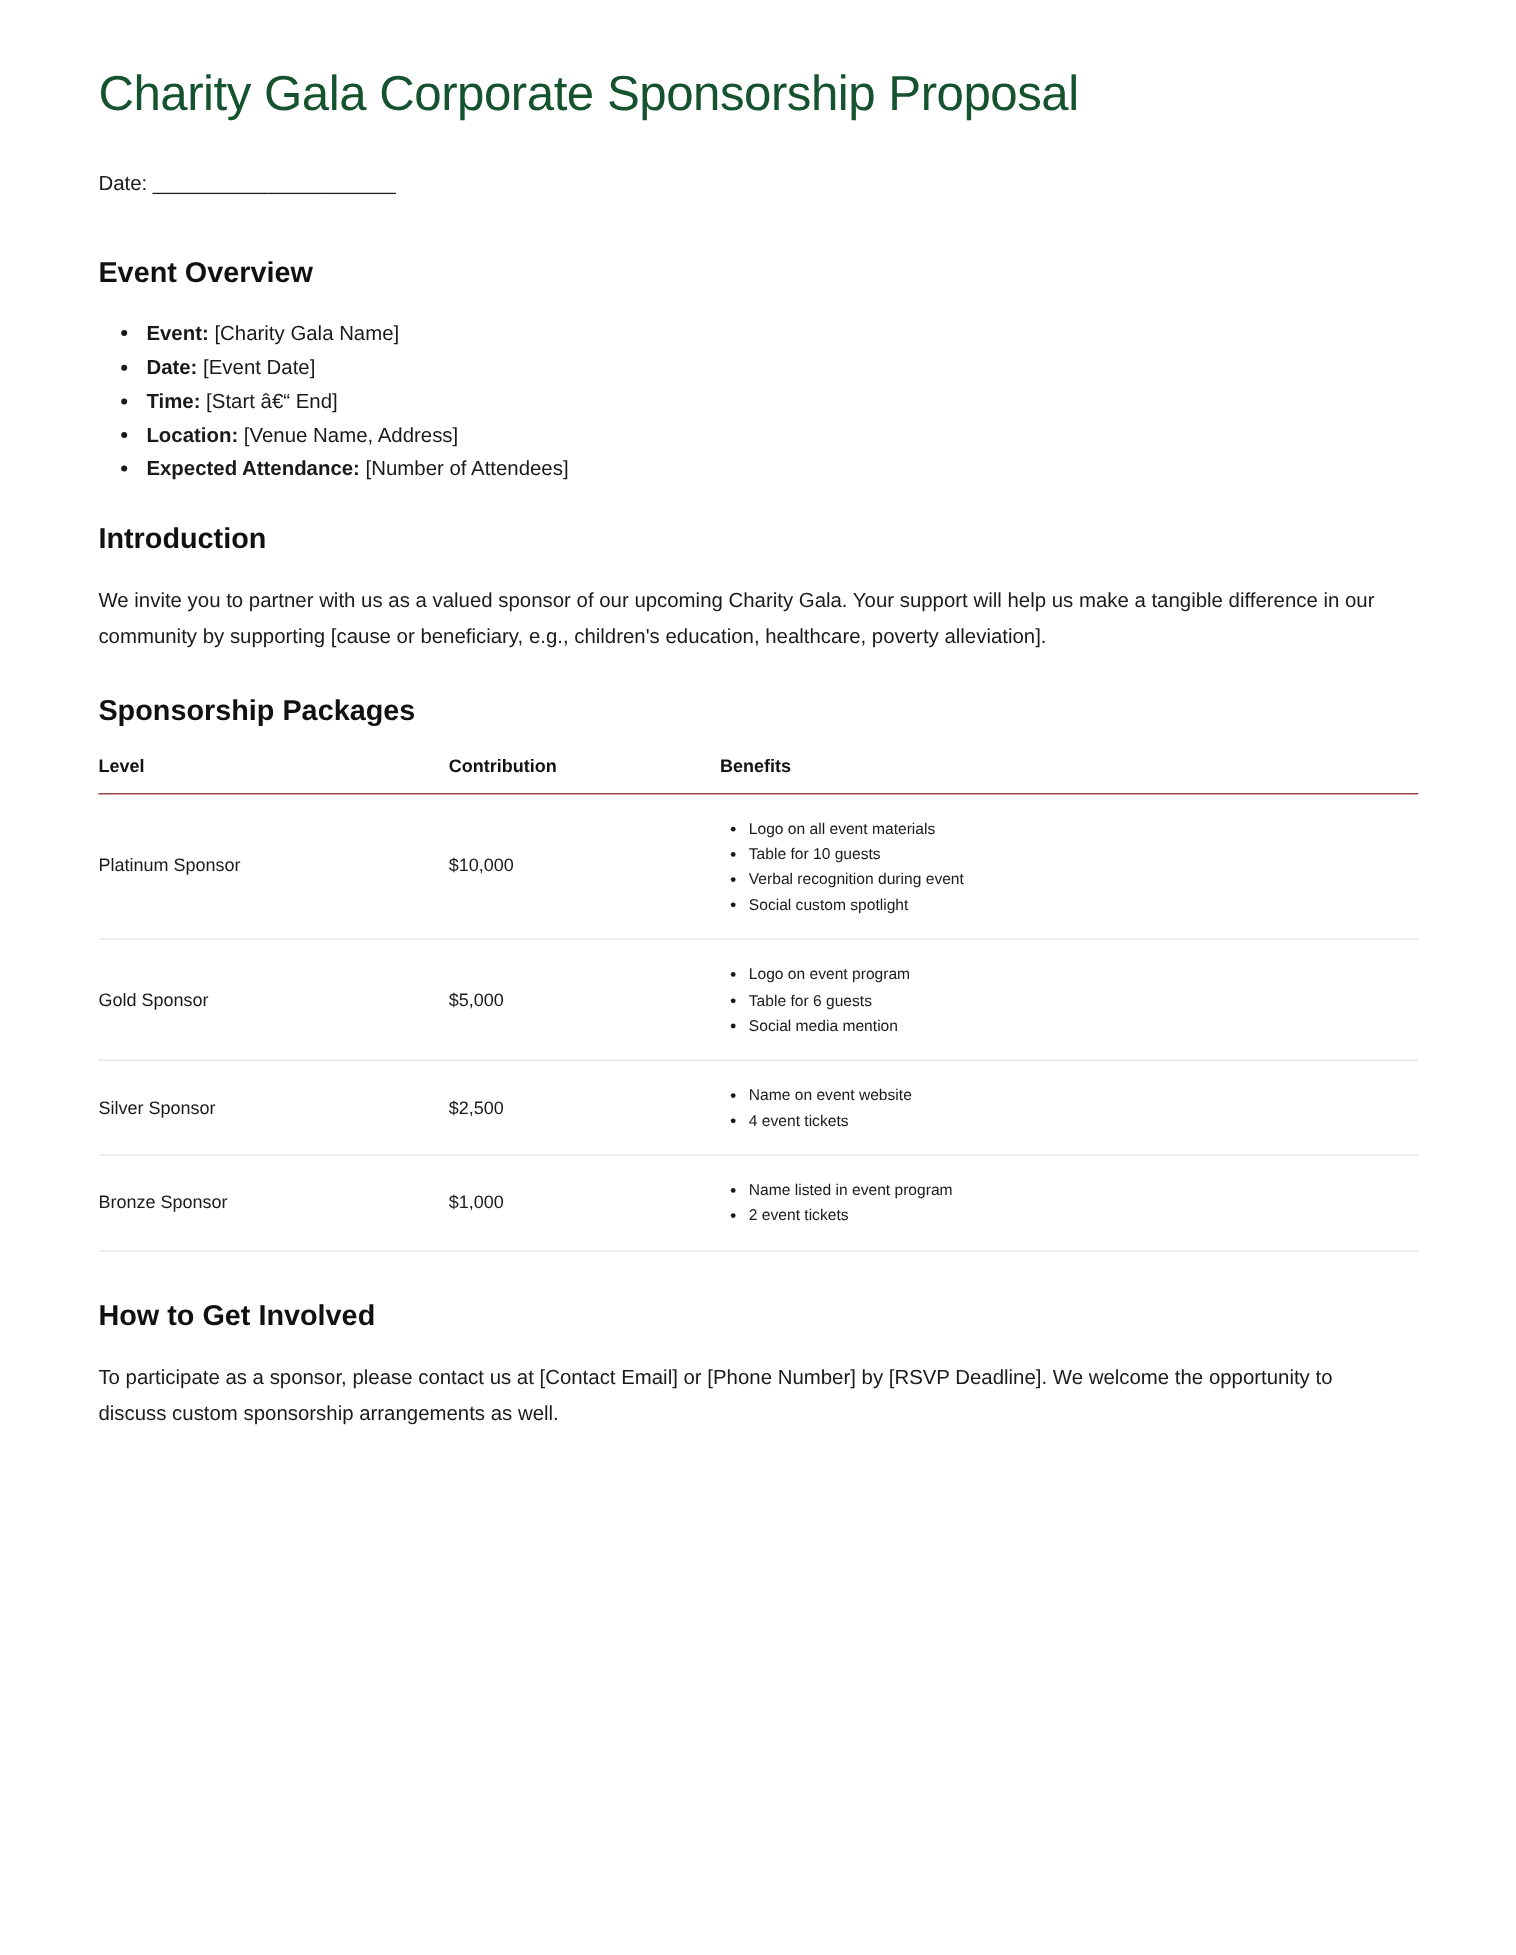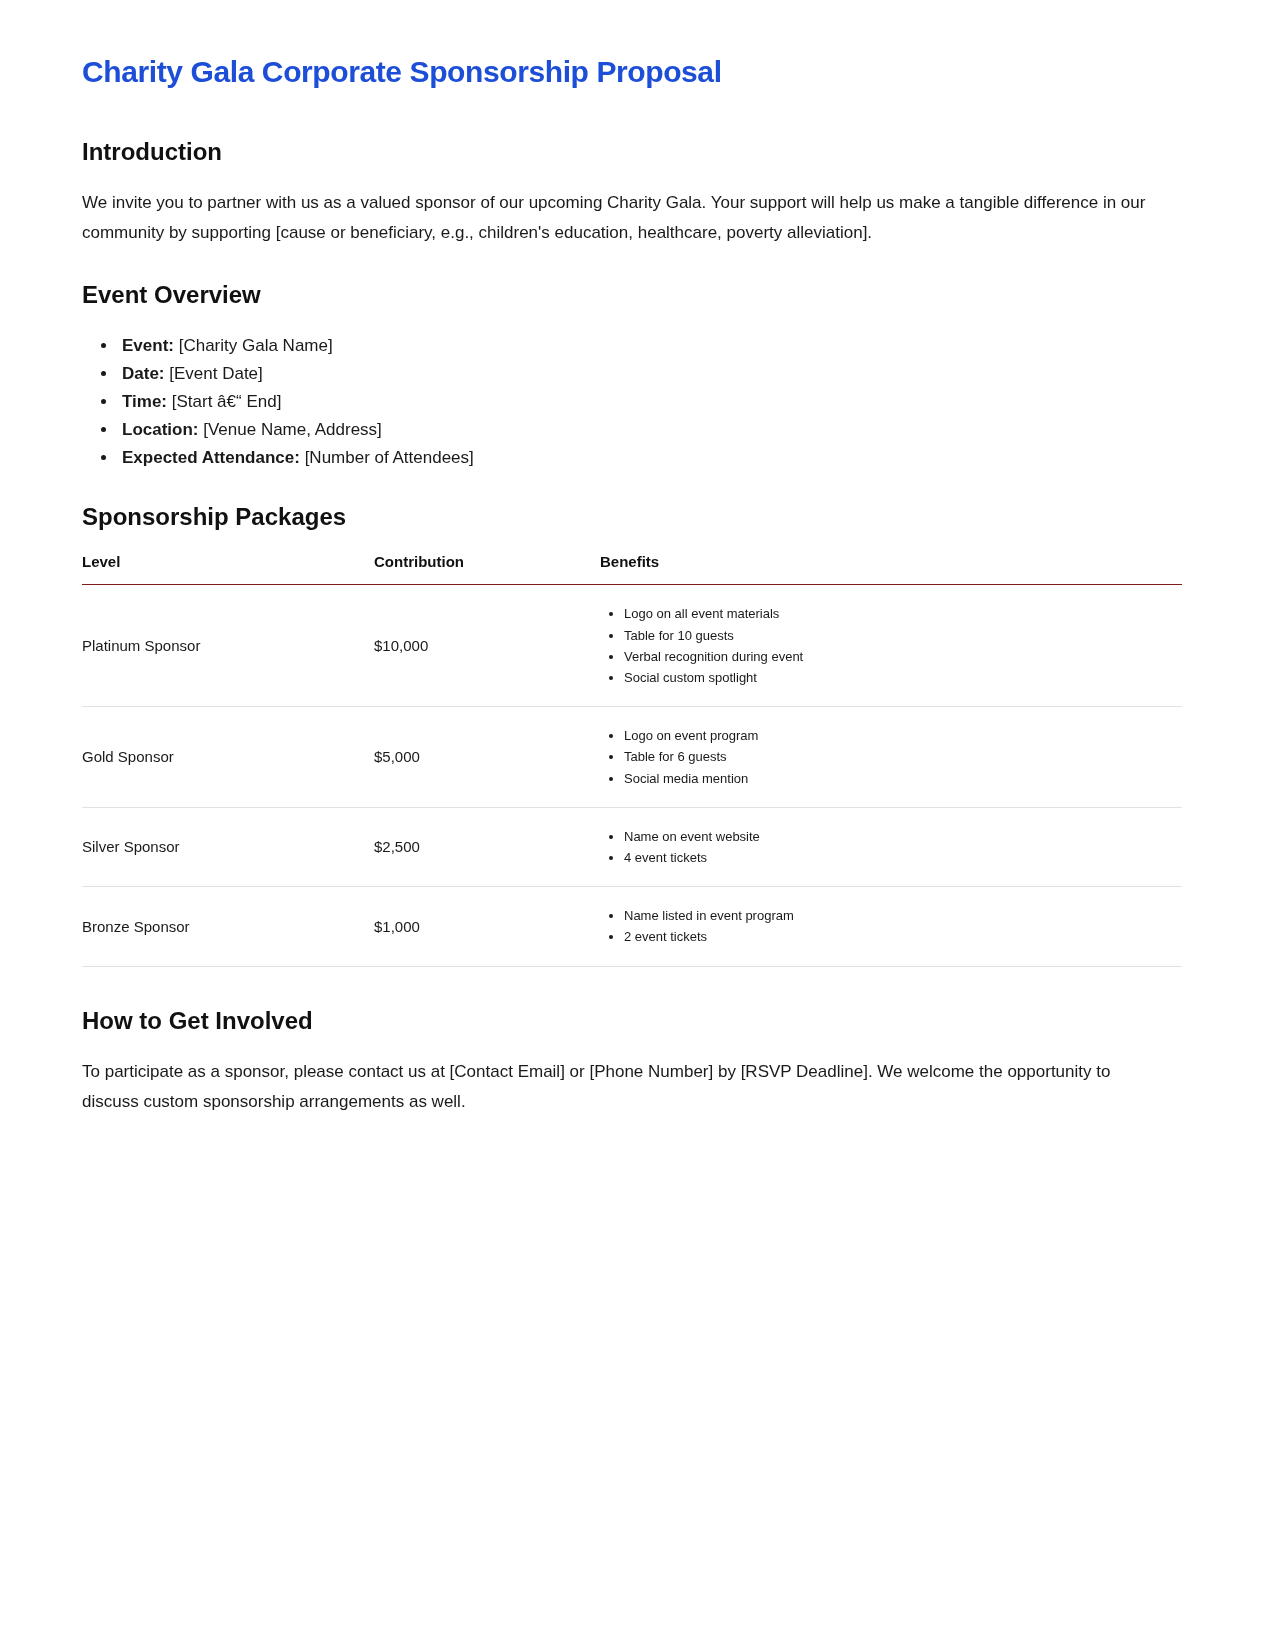--- a/index.html
+++ b/index.html
@@ -33,26 +33,26 @@
     overflow: hidden;
   }
 
   .doc-inner {
     padding: 55px 82px 0 82px;
     box-sizing: border-box;
     width: 1263px;
   }
 
   h1.doc-title {
-    font-size: 30px;
-    font-weight: bold;
+    font-size: 41px;
+    font-weight: normal;
     letter-spacing: -0.4px;
     line-height: 1.15;
     margin: 0 0 38px 0;
-    color: #1d4ed8;
+    color: #14532d;
   }
 
   h2.section-heading {
     font-size: 24px;
     font-weight: bold;
     line-height: 1.2;
     margin: 0 0 22px 0;
     color: #111111;
   }
 
@@ -153,38 +153,39 @@
 </head>
 <body>
 
 <div class="page">
   <div class="doc-clip">
     <div class="doc-inner">
 
       <h1 class="doc-title">Charity Gala Corporate Sponsorship Proposal</h1>
 
       <div class="field-head-block">
-      </div>
-
-      <div class="section">
-        <h2 class="section-heading">Introduction</h2>
-        <p class="body-text">We invite you to partner with us as a valued sponsor of our upcoming Charity Gala. Your support will help us make a tangible difference in our community by supporting [cause or beneficiary, e.g., children's education, healthcare, poverty alleviation].</p>
+        <div class="fill-row"><span>Date: </span><span class="blank-line">_____________________</span></div>
       </div>
 
       <div class="section tight">
         <h2 class="section-heading">Event Overview</h2>
         <ul class="overview-list">
           <li><span class="lbl">Event:</span><span> [Charity Gala Name]</span></li>
           <li><span class="lbl">Date:</span><span> [Event Date]</span></li>
           <li><span class="lbl">Time:</span><span> [Start â€“ End]</span></li>
           <li><span class="lbl">Location:</span><span> [Venue Name, Address]</span></li>
           <li><span class="lbl">Expected Attendance:</span><span> [Number of Attendees]</span></li>
         </ul>
       </div>
 
+      <div class="section">
+        <h2 class="section-heading">Introduction</h2>
+        <p class="body-text">We invite you to partner with us as a valued sponsor of our upcoming Charity Gala. Your support will help us make a tangible difference in our community by supporting [cause or beneficiary, e.g., children's education, healthcare, poverty alleviation].</p>
+      </div>
+
       <div class="table-section">
         <h2 class="section-heading">Sponsorship Packages</h2>
 
         <table class="sponsor-table">
           <colgroup>
             <col class="col-level">
             <col class="col-contrib">
             <col class="col-benefit">
           </colgroup>
           <thead>

